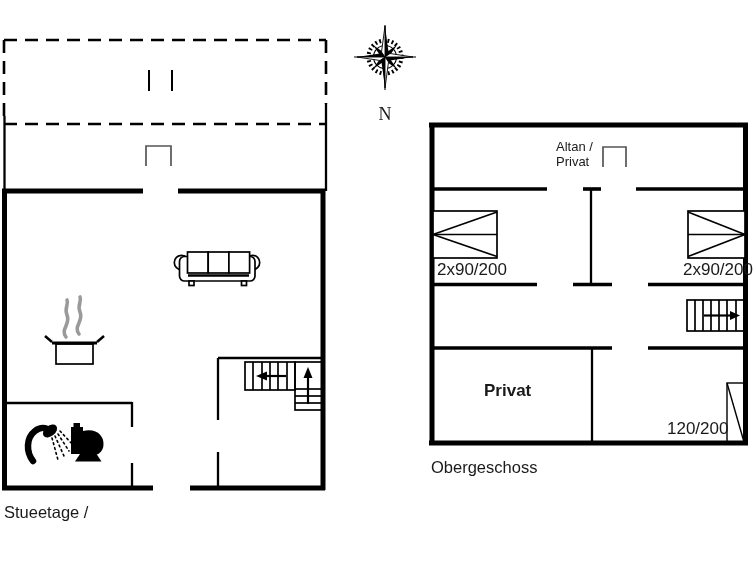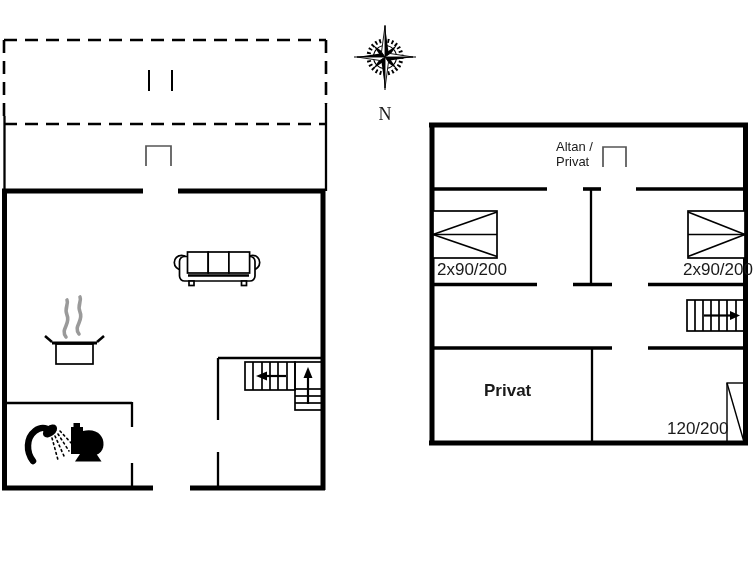--- a/index.html
+++ b/index.html
@@ -240,18 +240,20 @@
 
   <div class="label mid" style="left:437px; top:263px;">2x90/200</div>
 
   <div class="label mid" style="left:683px; top:263px;">2x90/200</div>
 
   <div class="label room" style="left:484px; top:382px;font-weight:bold;">Privat</div>
 
   <div class="label mid" style="left:667px; top:422px;">120/200</div>
 
   <div class="label caption" style="left:431px; top:457px;">
+    <div>Obergeschoss</div>
   </div>
 
   <div class="label caption" style="left:4px; top:502px;">
+    <div>Stueetage /</div>
   </div>
 
 </div>
 
 </body></html>

